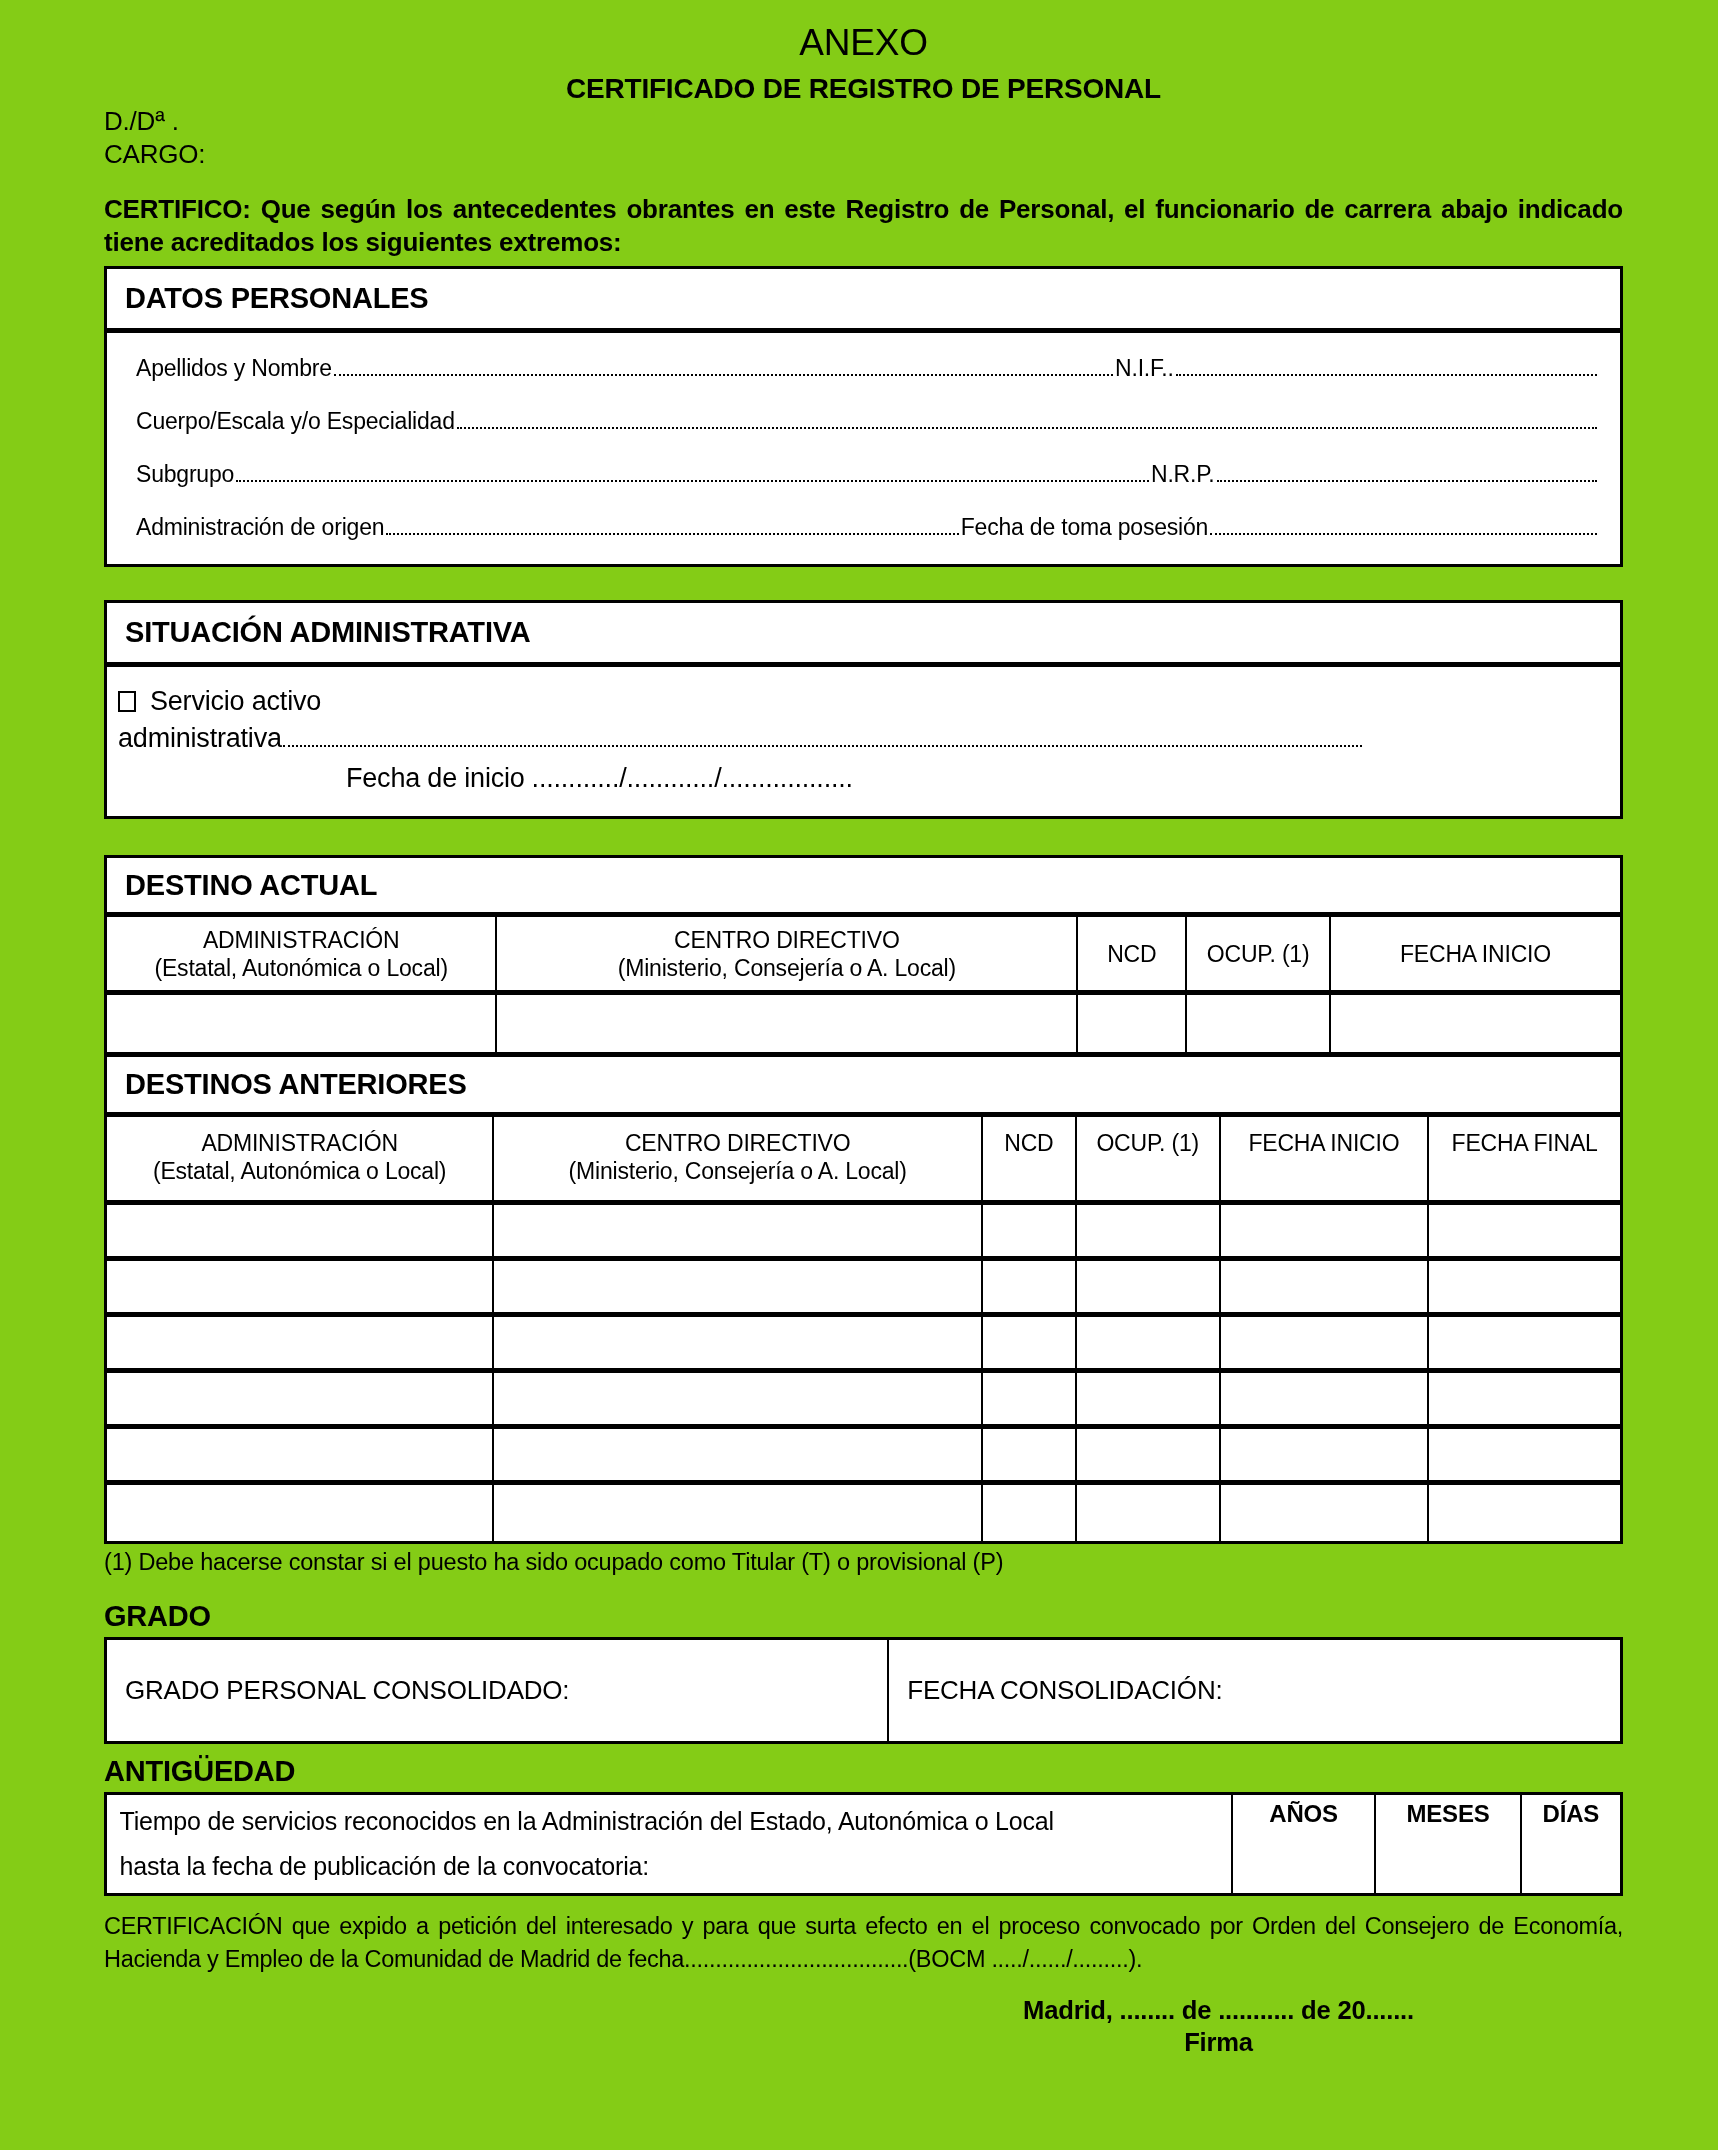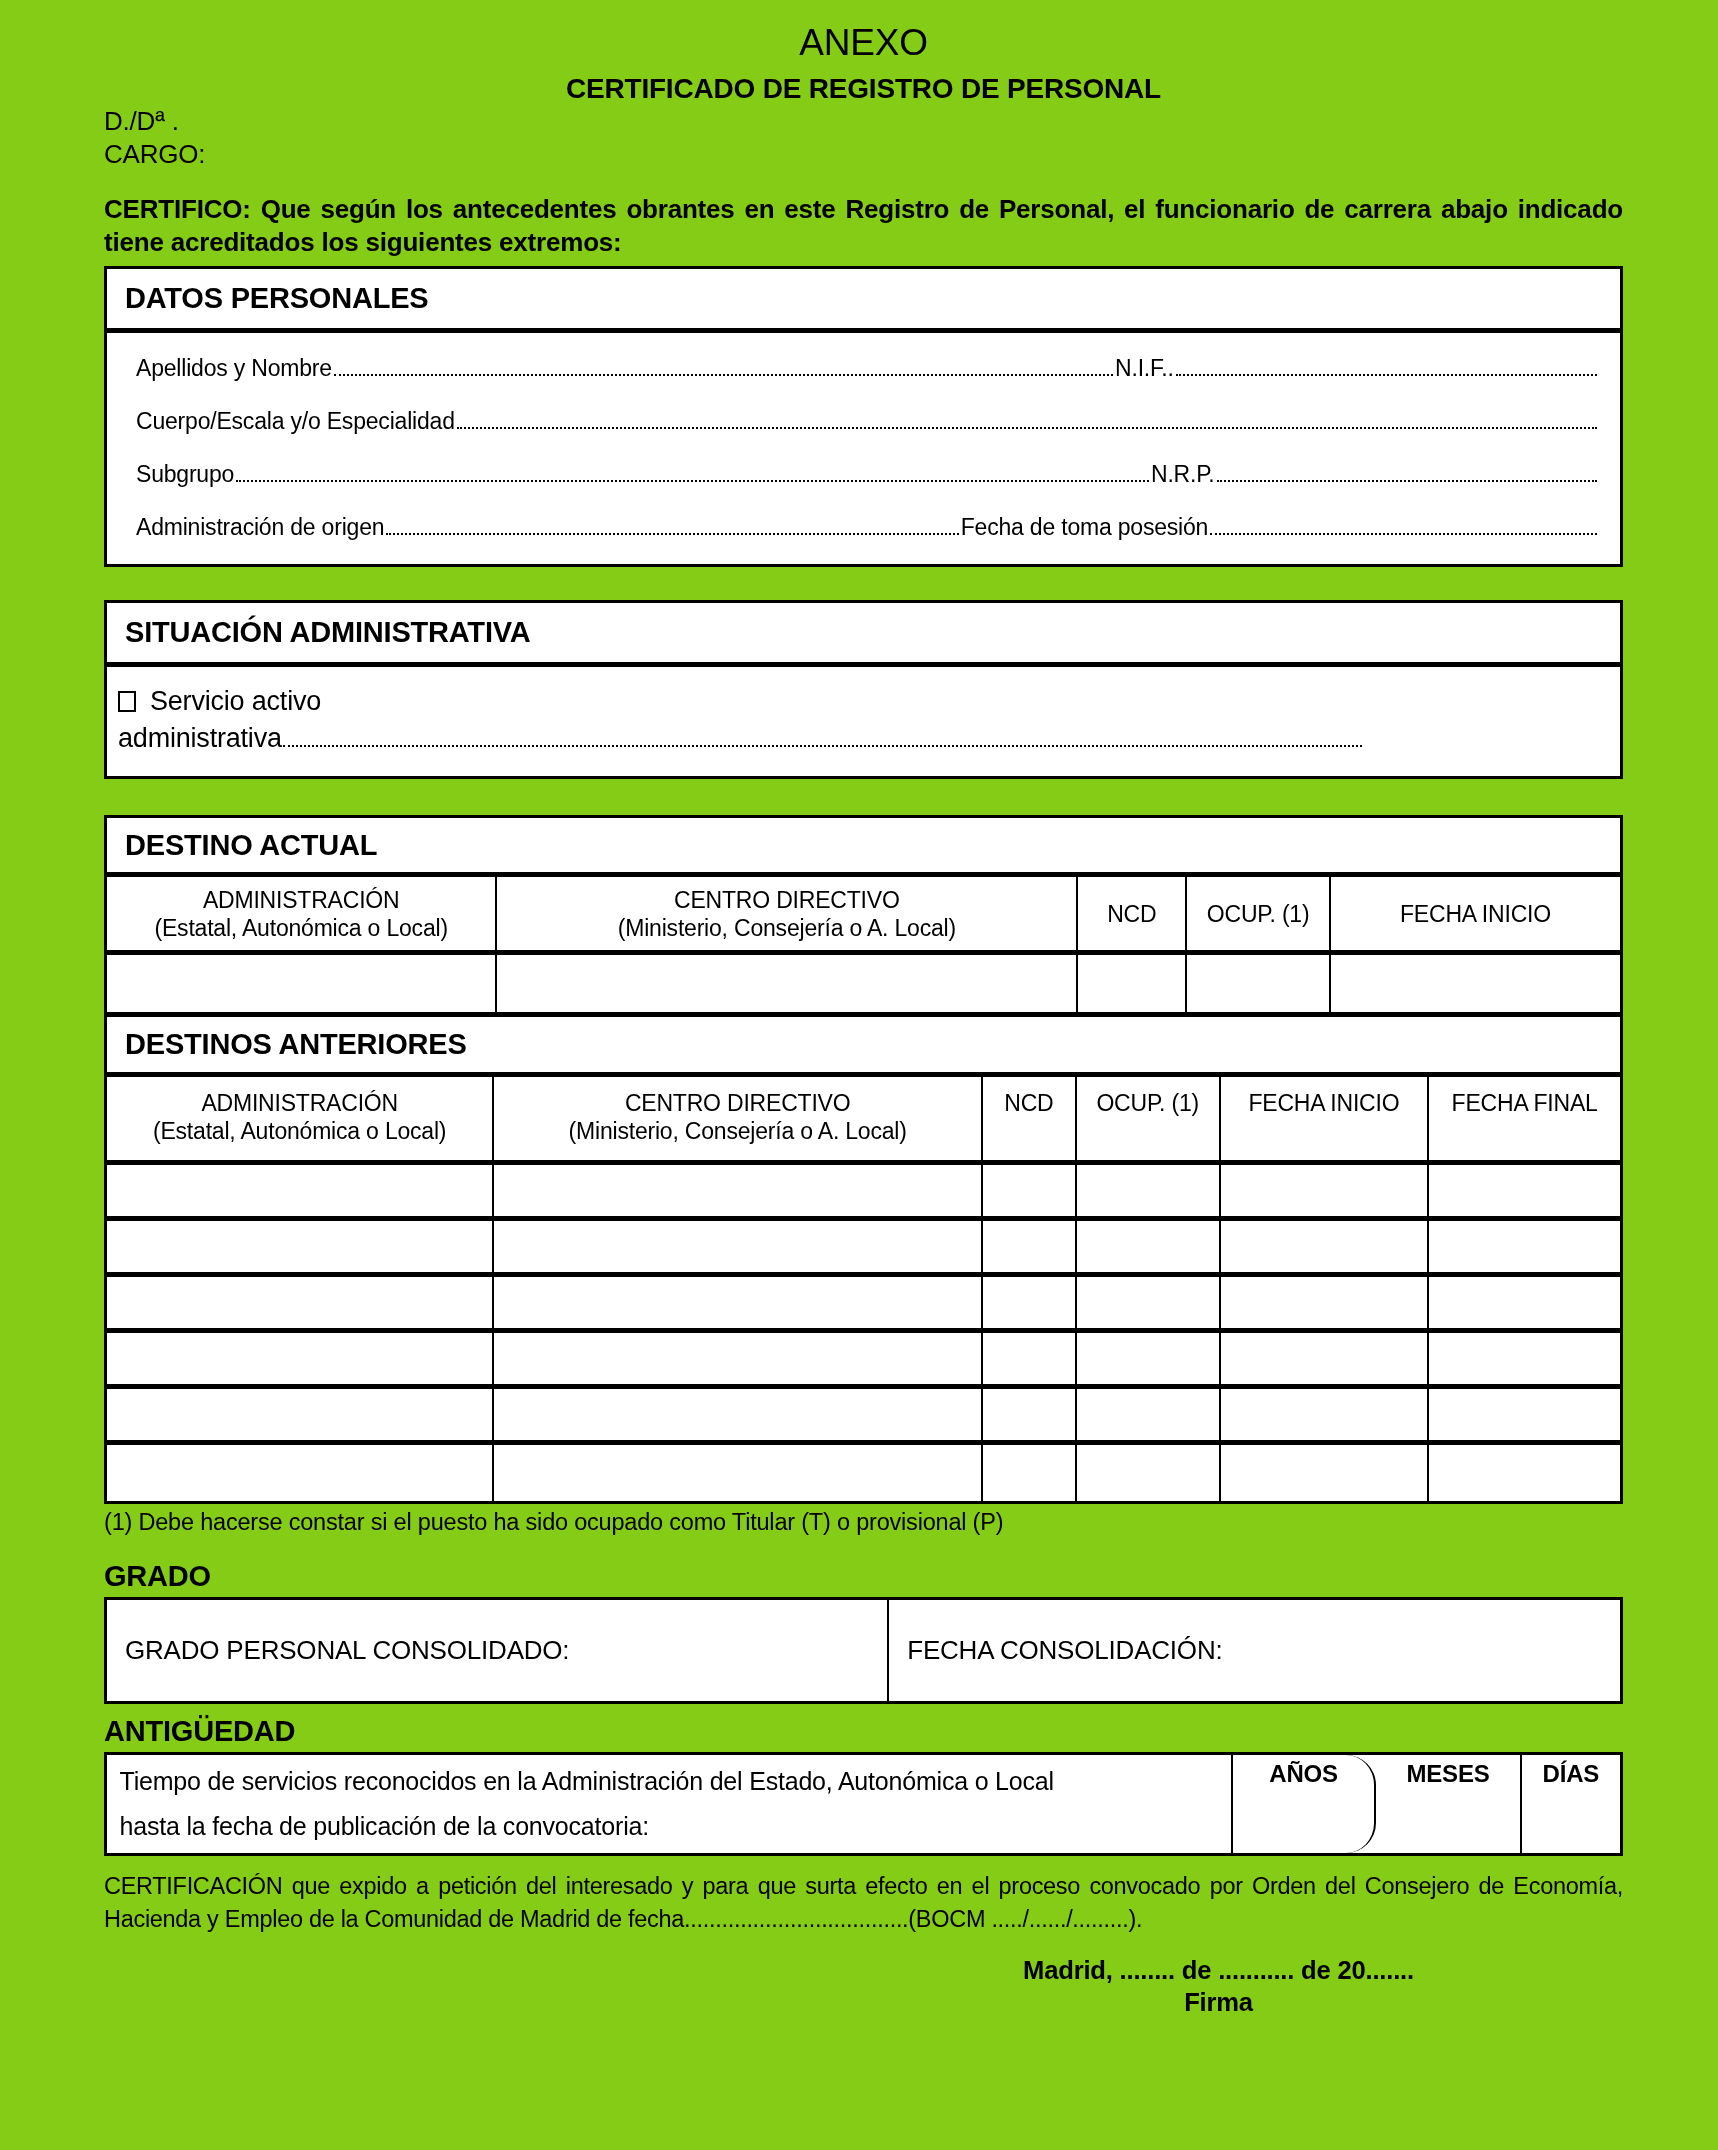--- a/index.html
+++ b/index.html
@@ -60,21 +60,21 @@
   .side-heading.ant { margin-top:9px; }
   
   .grado-box { margin-top:2.8px; display:flex; height:107px; }
   .grado-cell { display:flex; align-items:center; padding-left:18px; font-size:26px; }
   .g1 { flex:0 0 51.7%; border-right:2.8px solid #000; }
   .g2 { flex:0 0 48.3%; }
   
   .ant-box { margin-top:2.8px; display:flex; height:104px; }
   .ant-label { flex:0 0 74.4%; display:flex; flex-direction:column; justify-content:center; padding-left:12.5px; font-size:25px; line-height:33px; border-right:2.8px solid #000;gap:12px; }
   .ant-col { display:flex; justify-content:center; align-items:flex-start; padding-top:5.5px; font-size:24px; font-weight:700; border-right:2.8px solid #000; }
-  .a2 { flex:0 0 9.5%;border-radius:30px; } .a3 { flex:0 0 9.6%; } .a4 { flex:0 0 6.5%; border-right:none; }
+  .a2 { flex:0 0 9.5%; } .a3 { flex:0 0 9.6%; } .a4 { flex:0 0 6.5%; border-right:none; }
   
   .certificacion { margin-top:14px; font-size:23.5px; line-height:33px; text-align:justify; letter-spacing:-0.3px; }
   .signature { margin-top:18px; margin-left:803px; width:623px; text-align:center; font-size:25.6px; font-weight:700; line-height:32px; }
 </style>
 </head>
 <body>
 
 <div class="page">
 
   <div class="anexo">ANEXO</div>
@@ -120,20 +120,23 @@
     <div class="sit-content">
       <div class="check-row">
         <span class="checkbox"></span>
         <span>Servicio activo</span>
       </div>
       <div class="admin-line">
         <span>administrativa</span>
         <span class="leader leader-admin"></span>
         <span class="spacer"></span>
       </div>
+      <div class="fecha-inicio">
+        <span>Fecha de inicio</span><span>............/............/..................</span>
+      </div>
     </div>
   </section>
 
   <section class="box" style="margin-top:36px;">
     <div class="sec-header">DESTINO ACTUAL</div>
     <div class="grow thead thead-da">
       <div class="gcell w-da-1">
         <div>ADMINISTRACIÓN</div>
         <div>(Estatal, Autonómica o Local)</div>
       </div>

